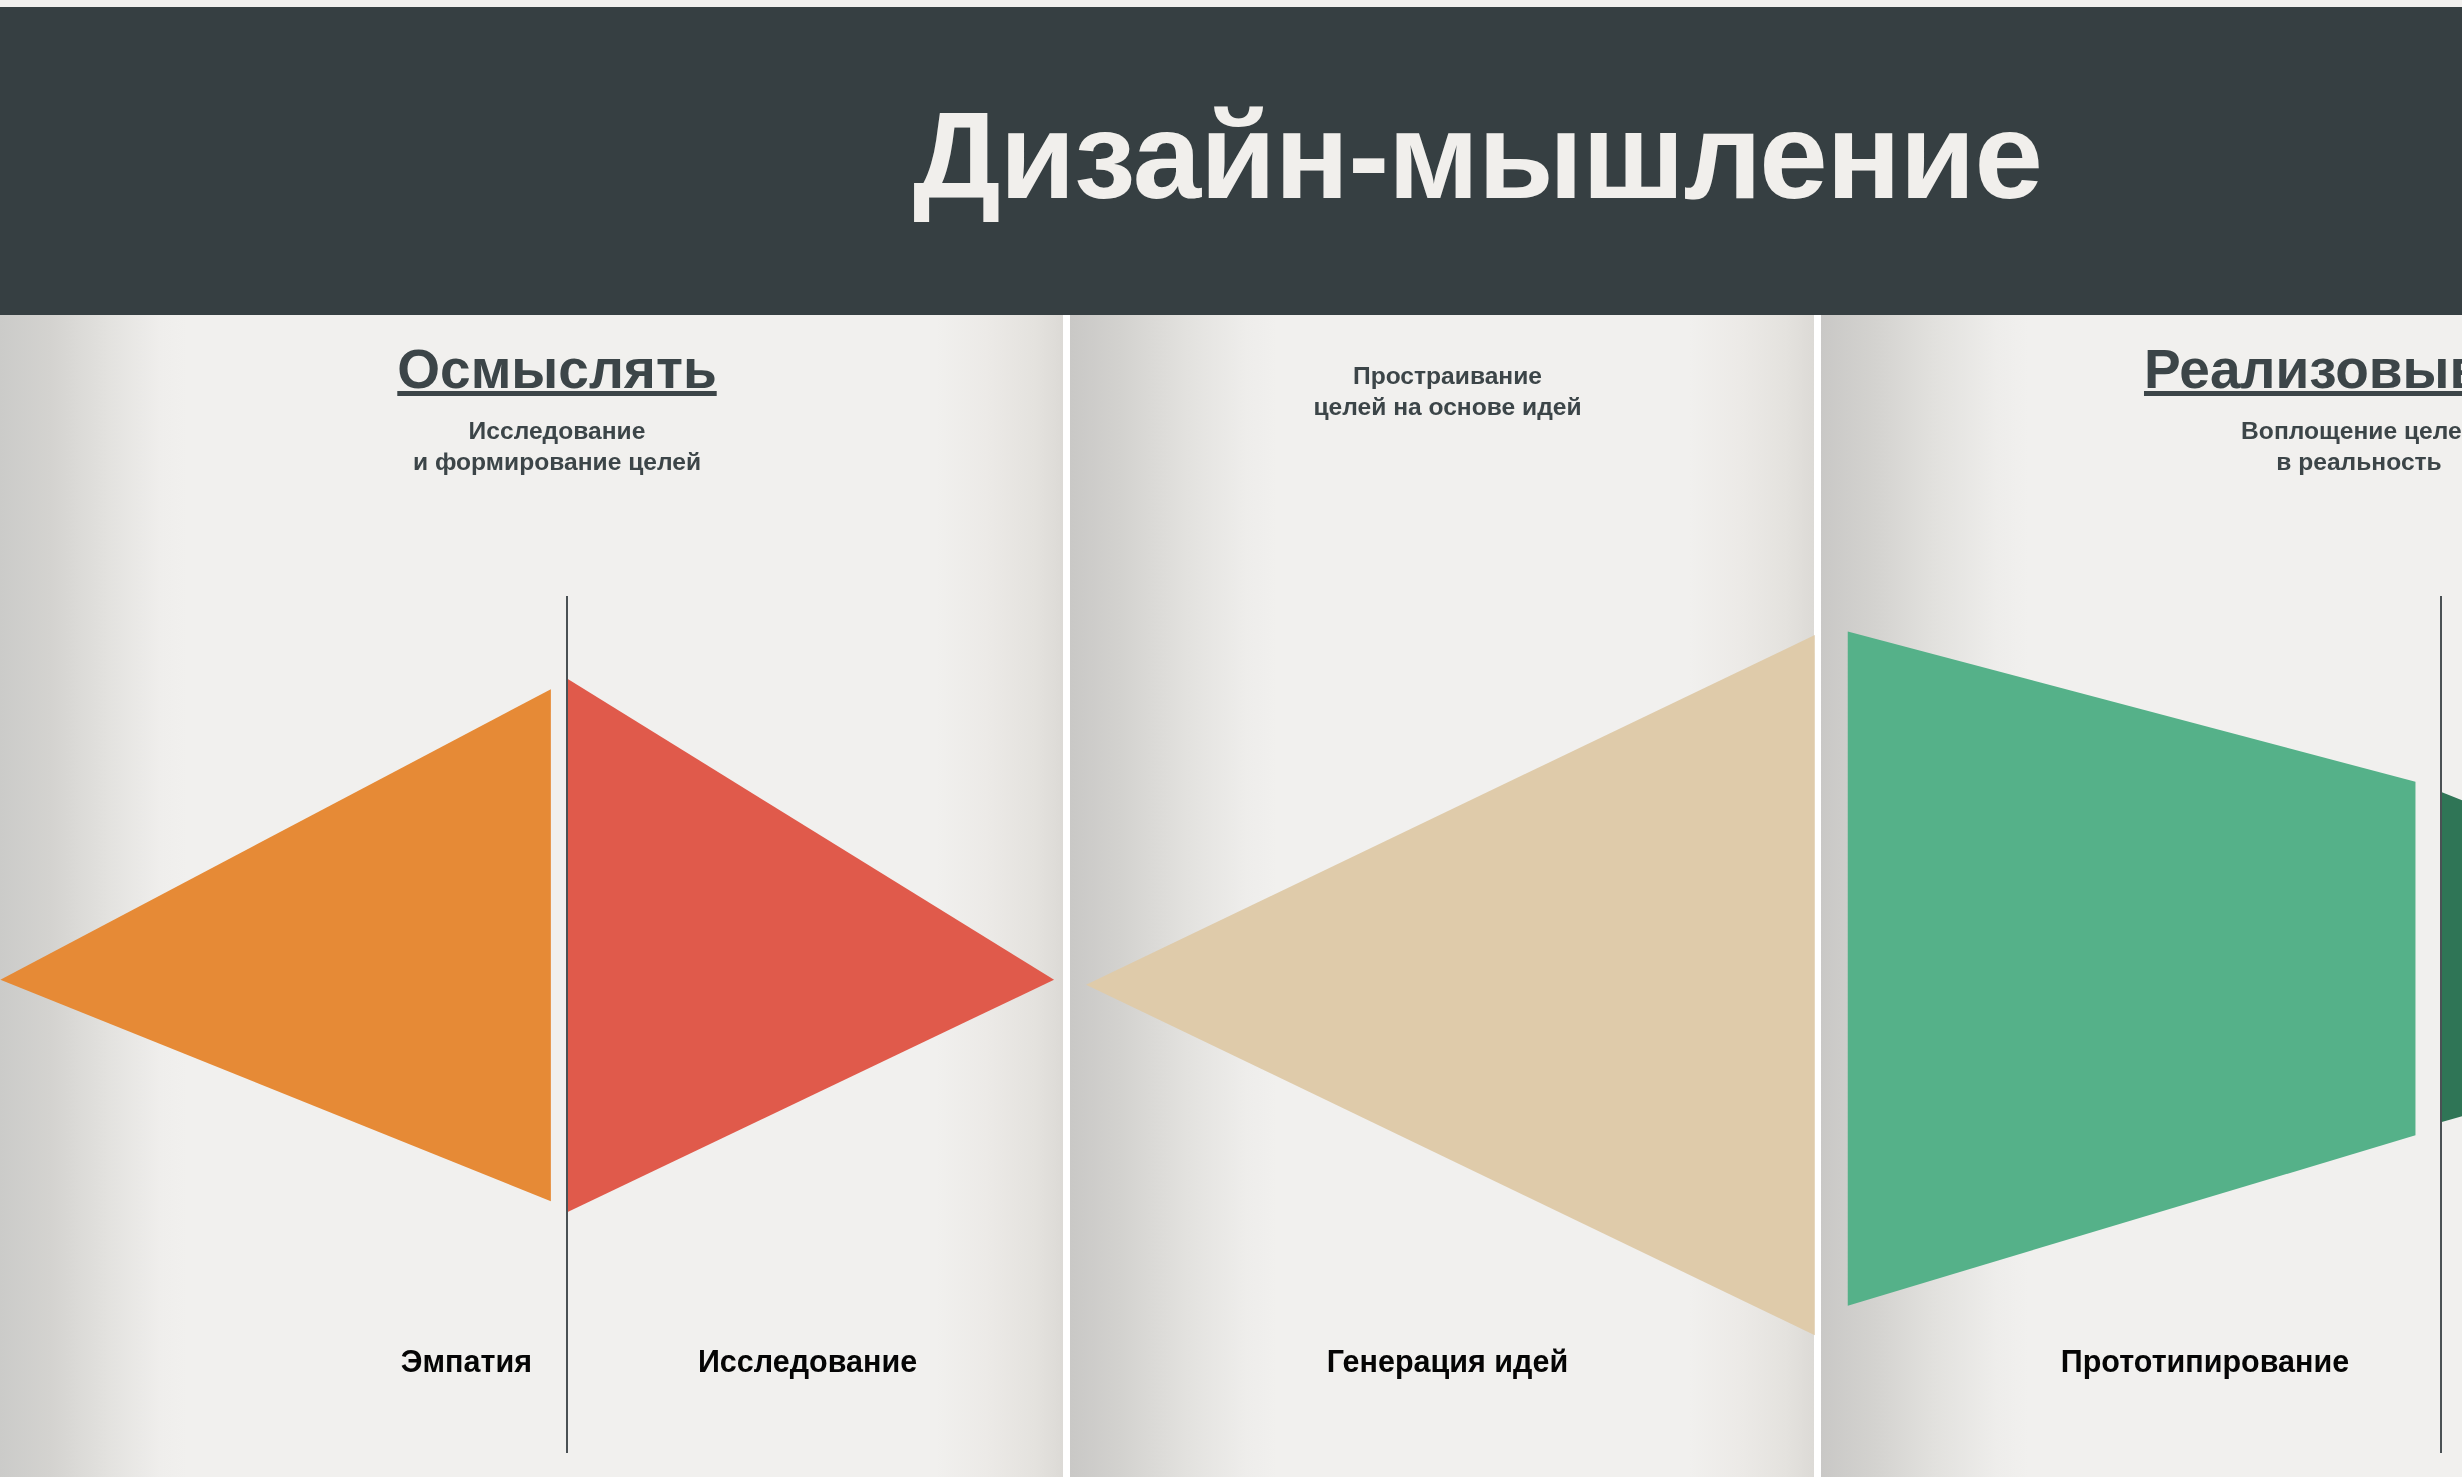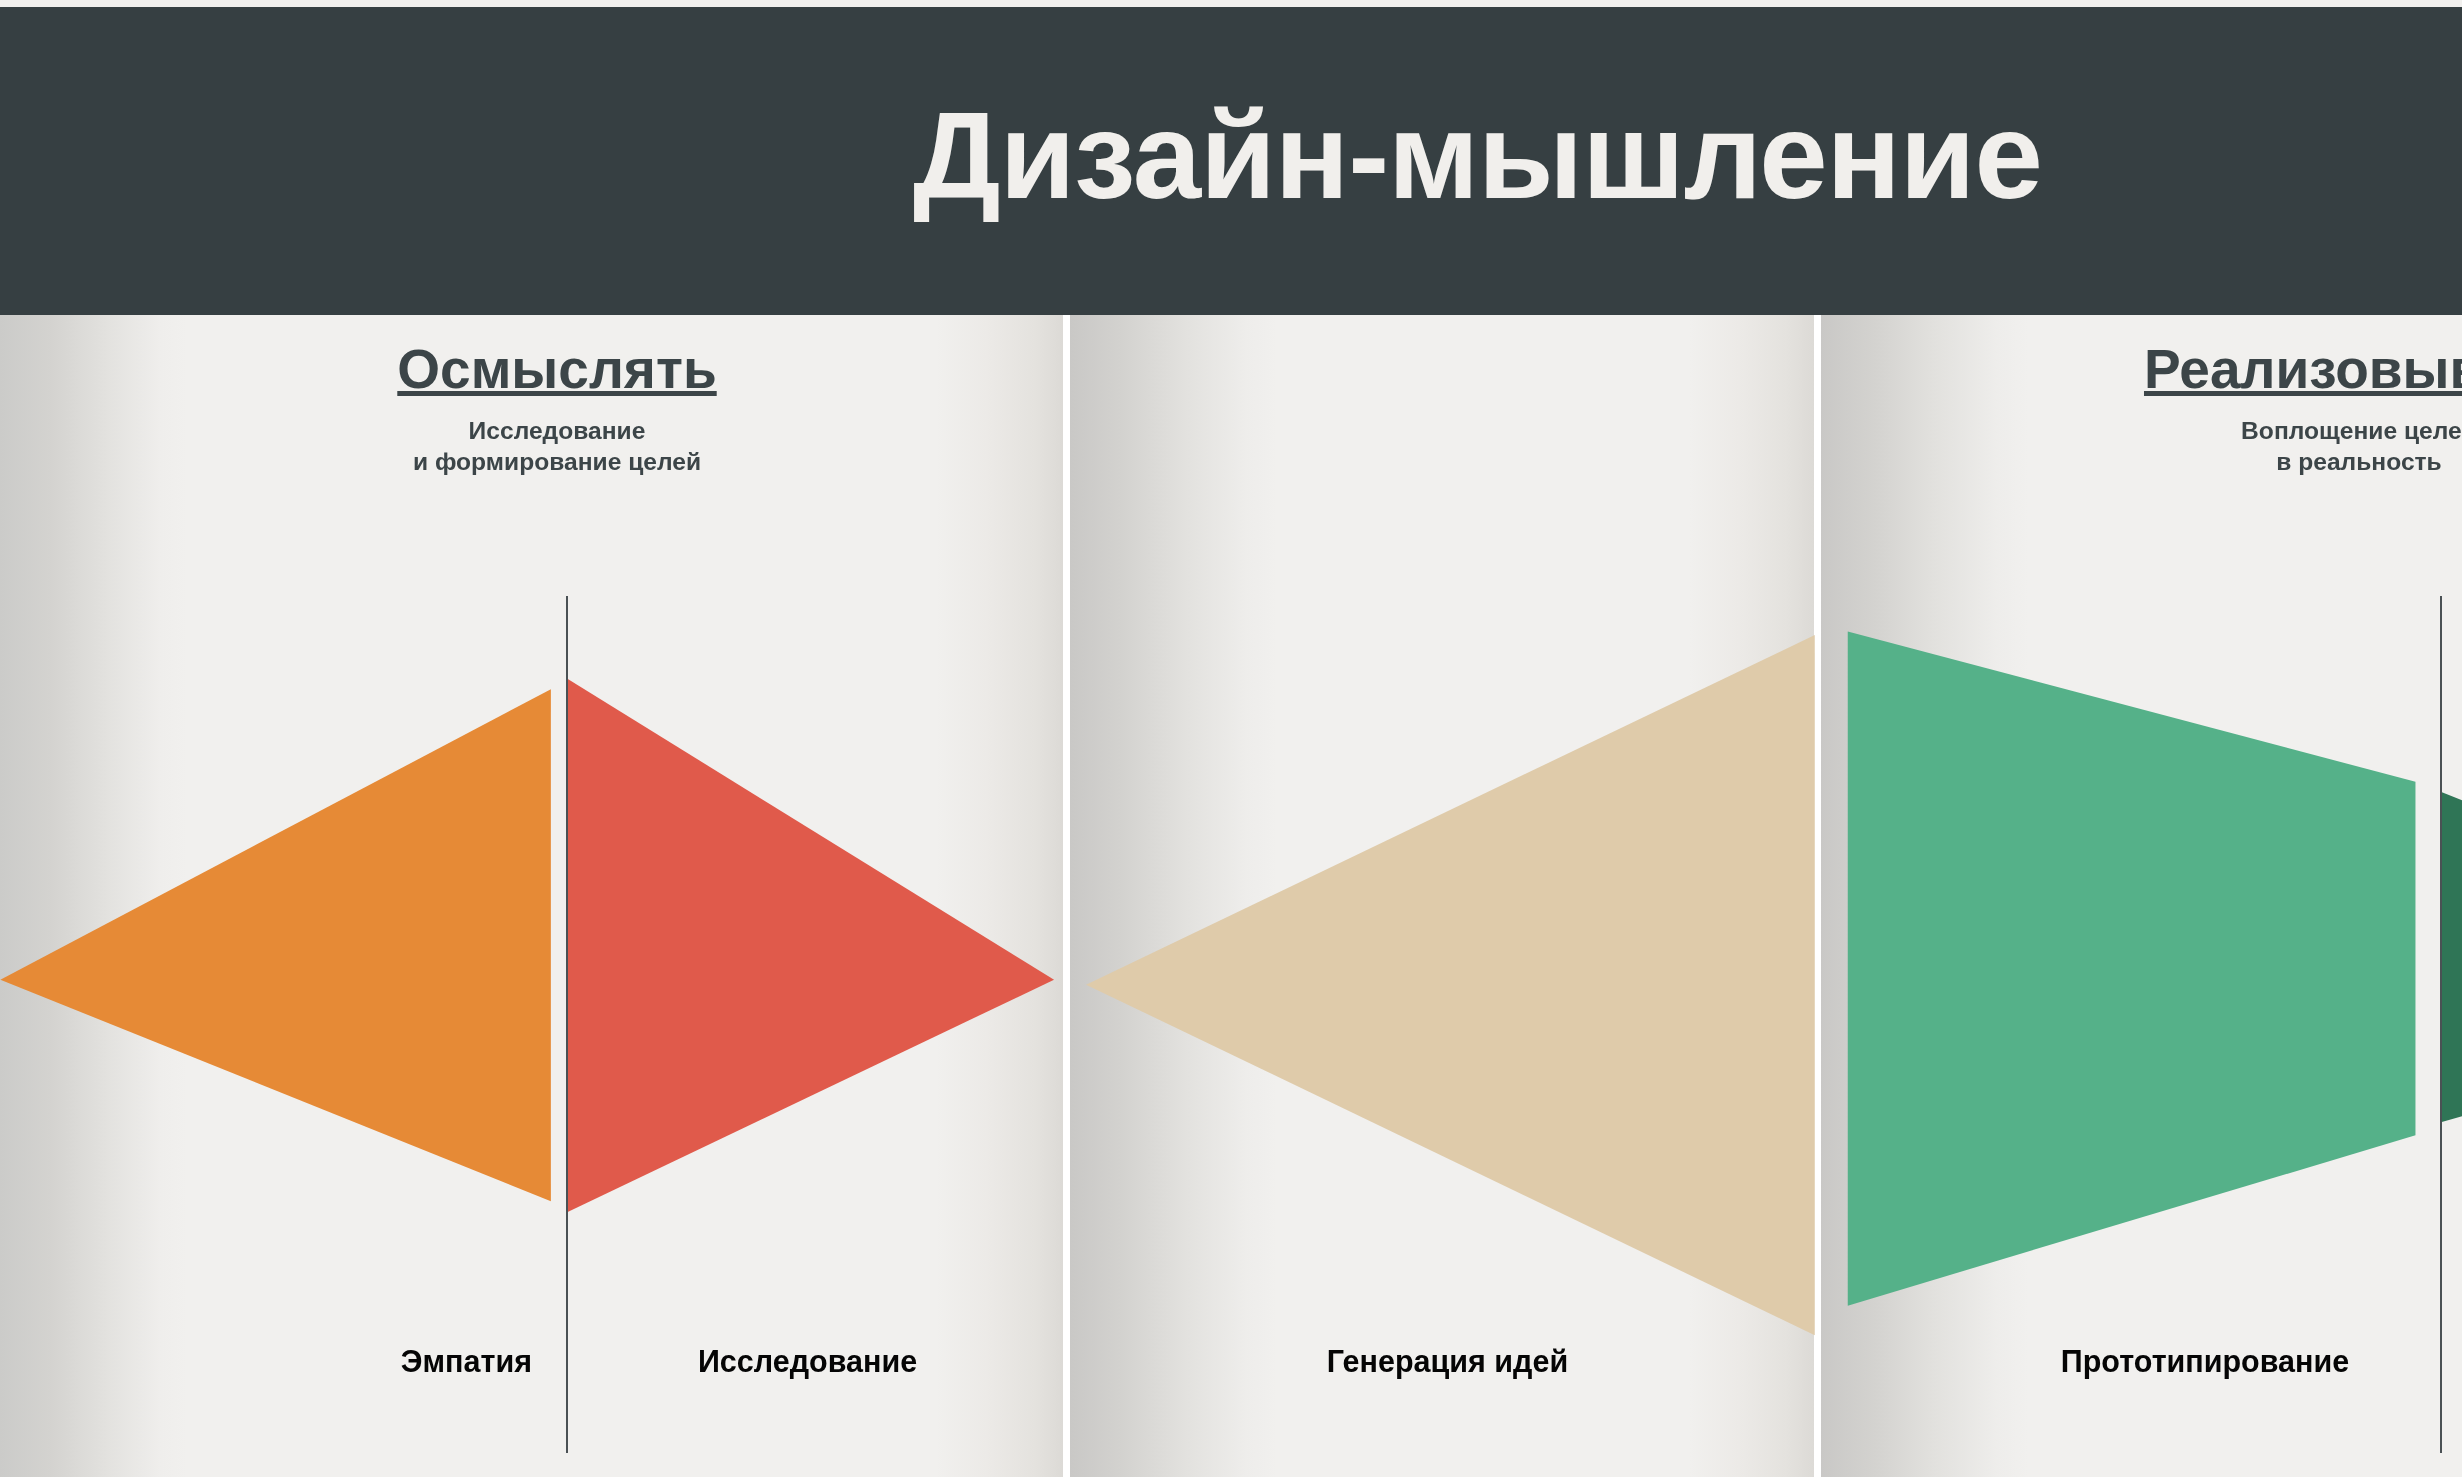--- a/index.html
+++ b/index.html
@@ -183,20 +183,24 @@
 
     <div class="col-head" style="left:89px; top:27px; width:936px;">
       <p class="col-title">Осмыслять</p>
       <p class="col-sub">
         <span>Исследование</span><br>
         <span>и формирование целей</span>
       </p>
     </div>
 
     <div class="col-head" style="left:1098px; top:27px; width:699px;">
+      <p class="col-sub">
+        <span>Простраивание</span><br>
+        <span>целей на основе идей</span>
+      </p>
     </div>
 
     <div class="col-head" style="left:1852px; top:27px; width:1014px;">
       <p class="col-title">Реализовывать</p>
       <p class="col-sub">
         <span>Воплощение целей</span><br>
         <span>в реальность</span>
       </p>
     </div>
 

